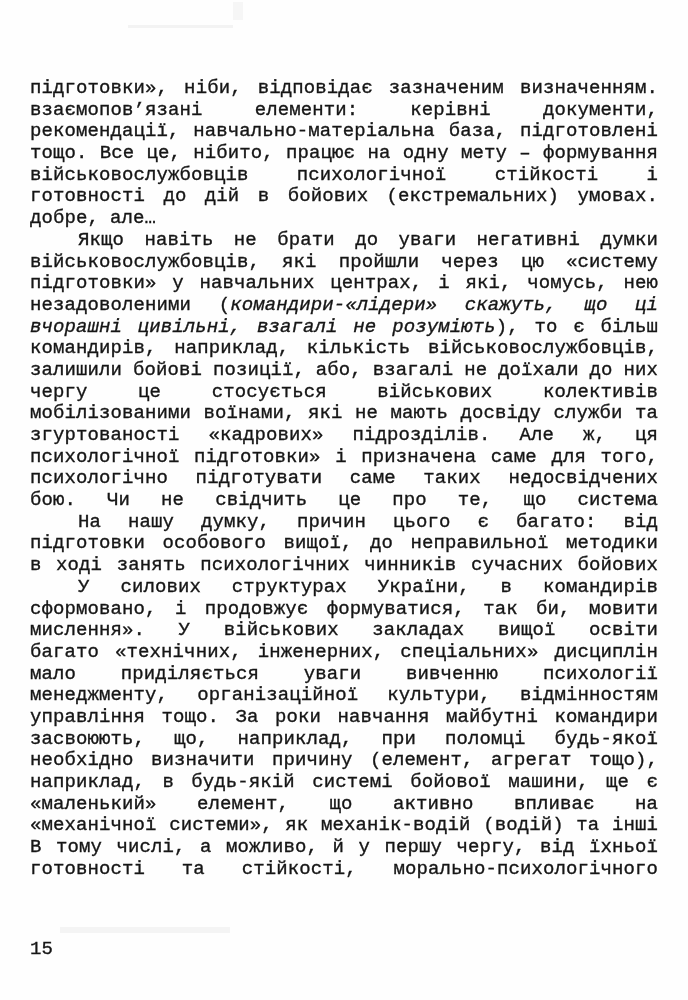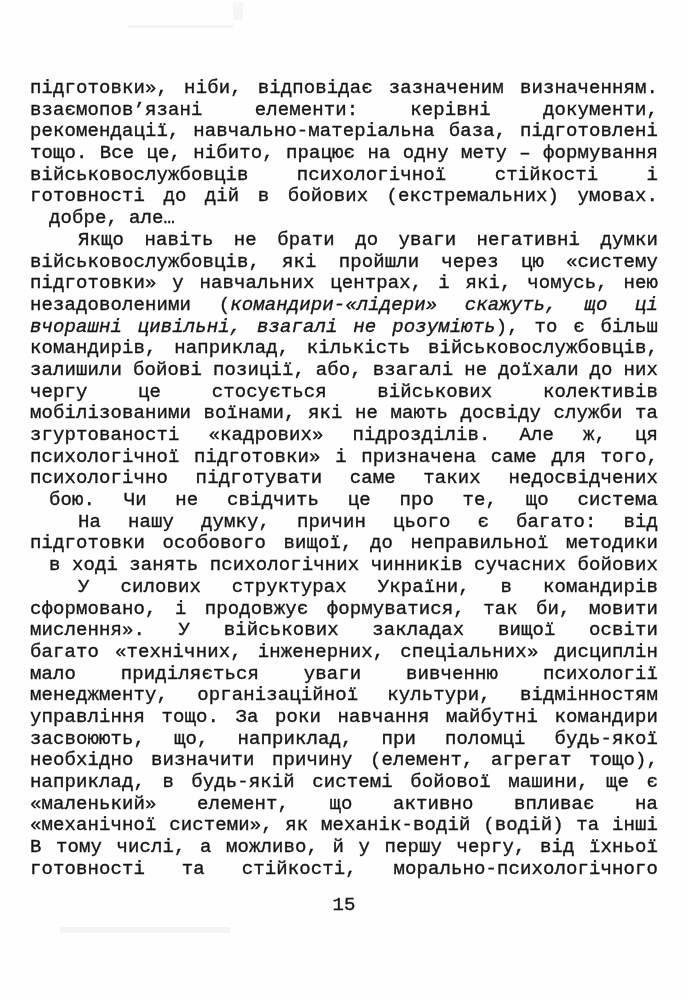--- a/index.html
+++ b/index.html
@@ -30,28 +30,27 @@
     overflow: hidden;
     text-align: justify;
     text-align-last: justify;
     text-justify: inter-word;
     word-spacing: -0.6px;
     letter-spacing: 0.1px;
     -webkit-text-stroke: 0.35px currentColor;
     white-space: normal;
   }
   .line.indent { padding-left: 48px; }
-  .line.lastline { text-align-last: left; margin-left: 19px; }
+  .line.lastline { text-align-last: left; }
   .it { font-style: italic; }
   .page-number {
     position: absolute;
     left: 30px;
-    top: 894px;
+    top: 938px;
     width: 628px;
-    text-align: center;
     font-size: 19px;
     -webkit-text-stroke: 0.35px currentColor;
   }
   .artifact {
     position: absolute;
     pointer-events: none;
   }
   .a1 { left: 128px; top: 25px; width: 105px; height: 3px; background: #f3f3f3; }
   .a2 { left: 233px; top: 2px;  width: 10px;  height: 18px; background: #f6f6f6; }
   .a3 { left: 60px;  top: 927px; width: 170px; height: 6px; background: #f4f4f4; }

